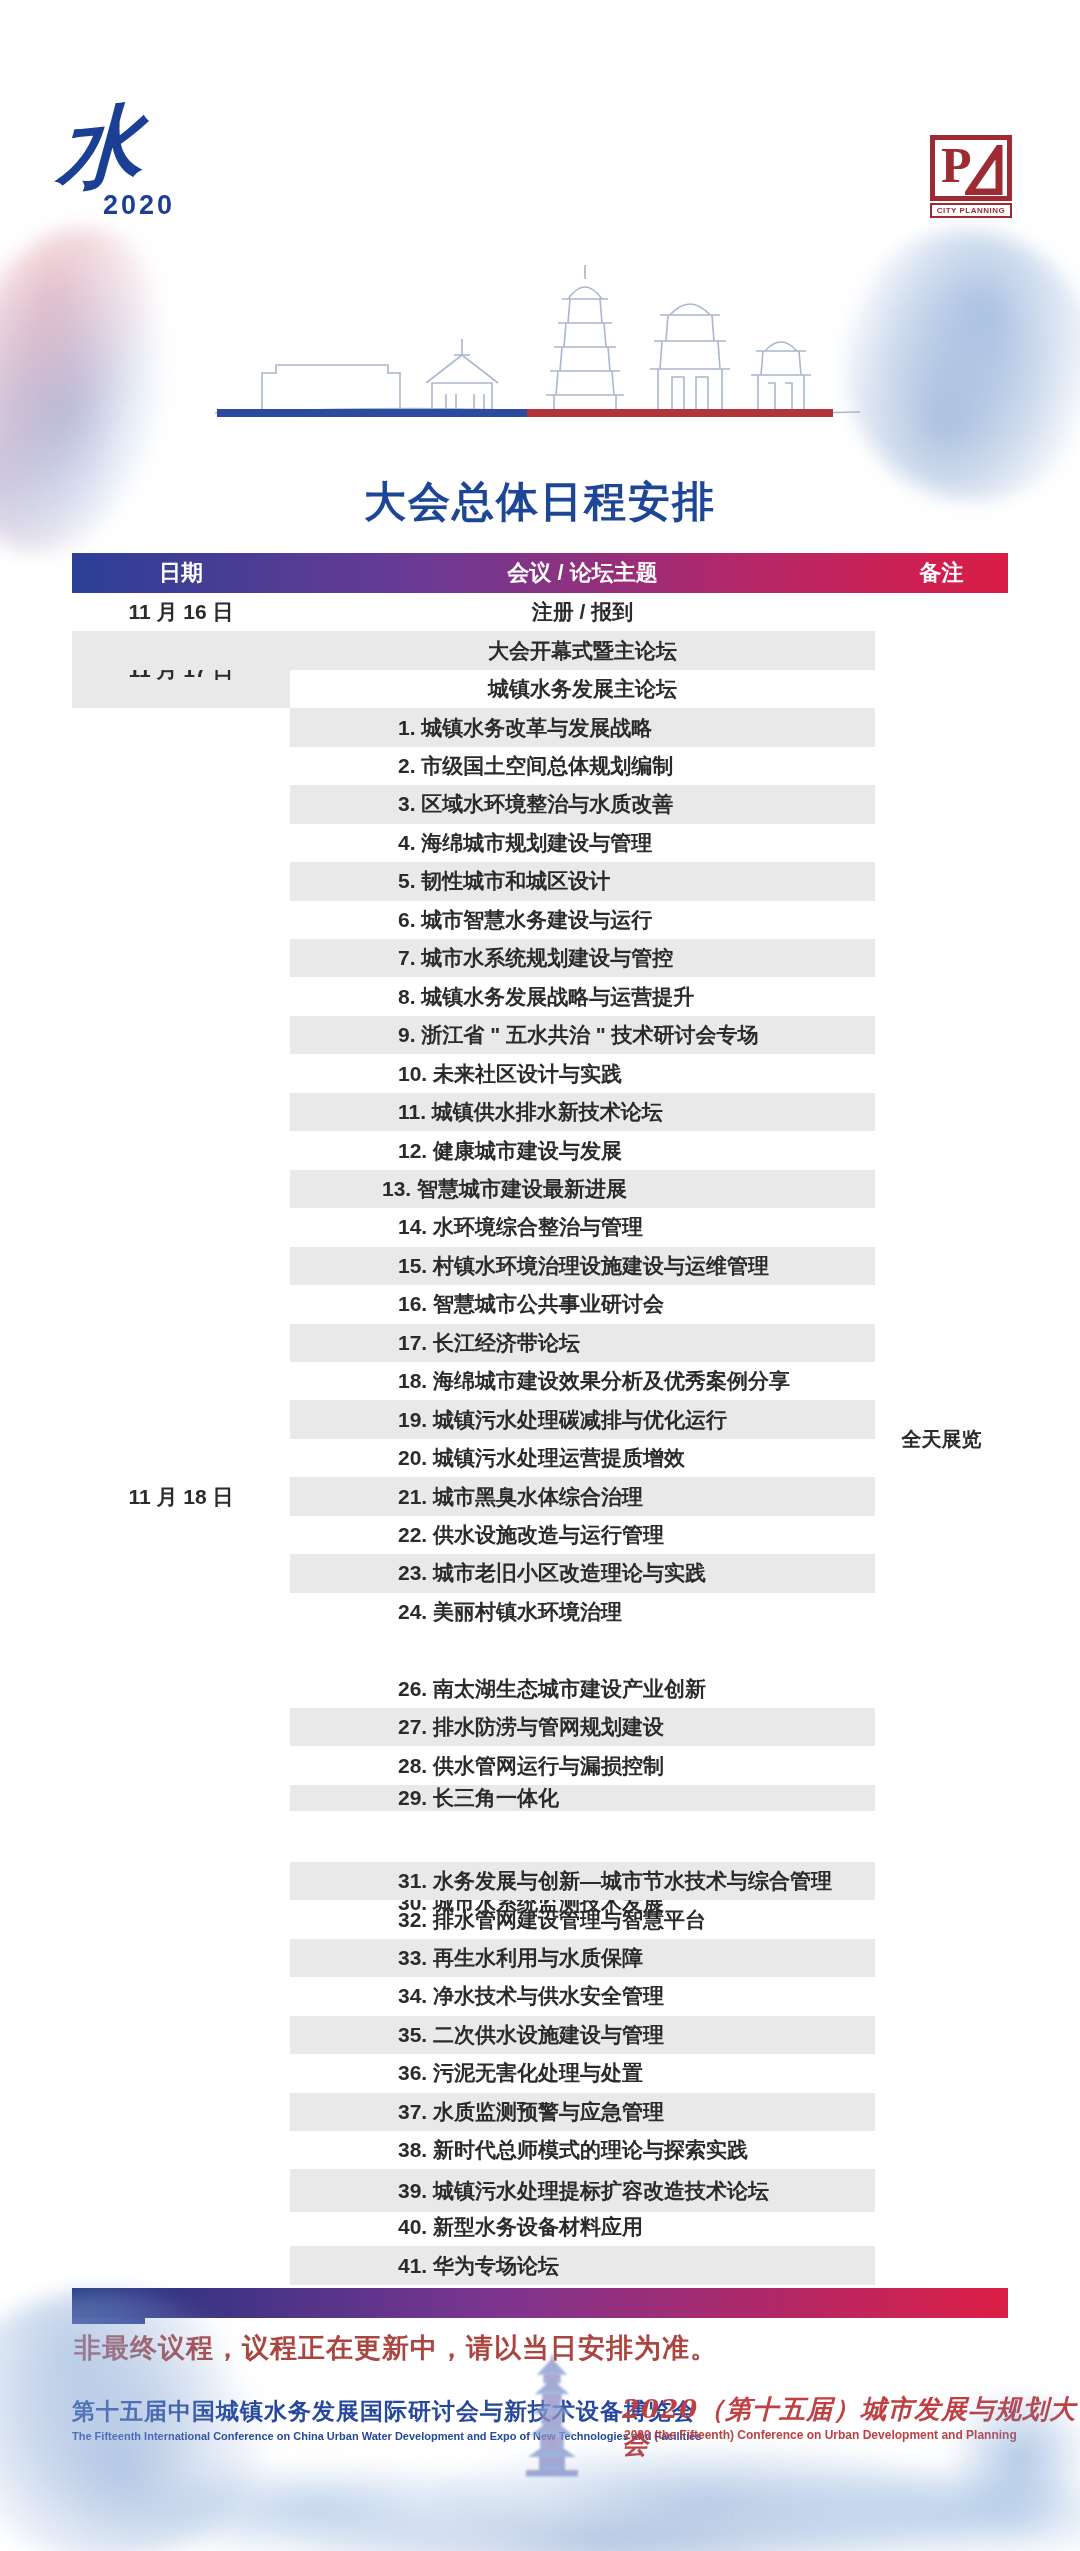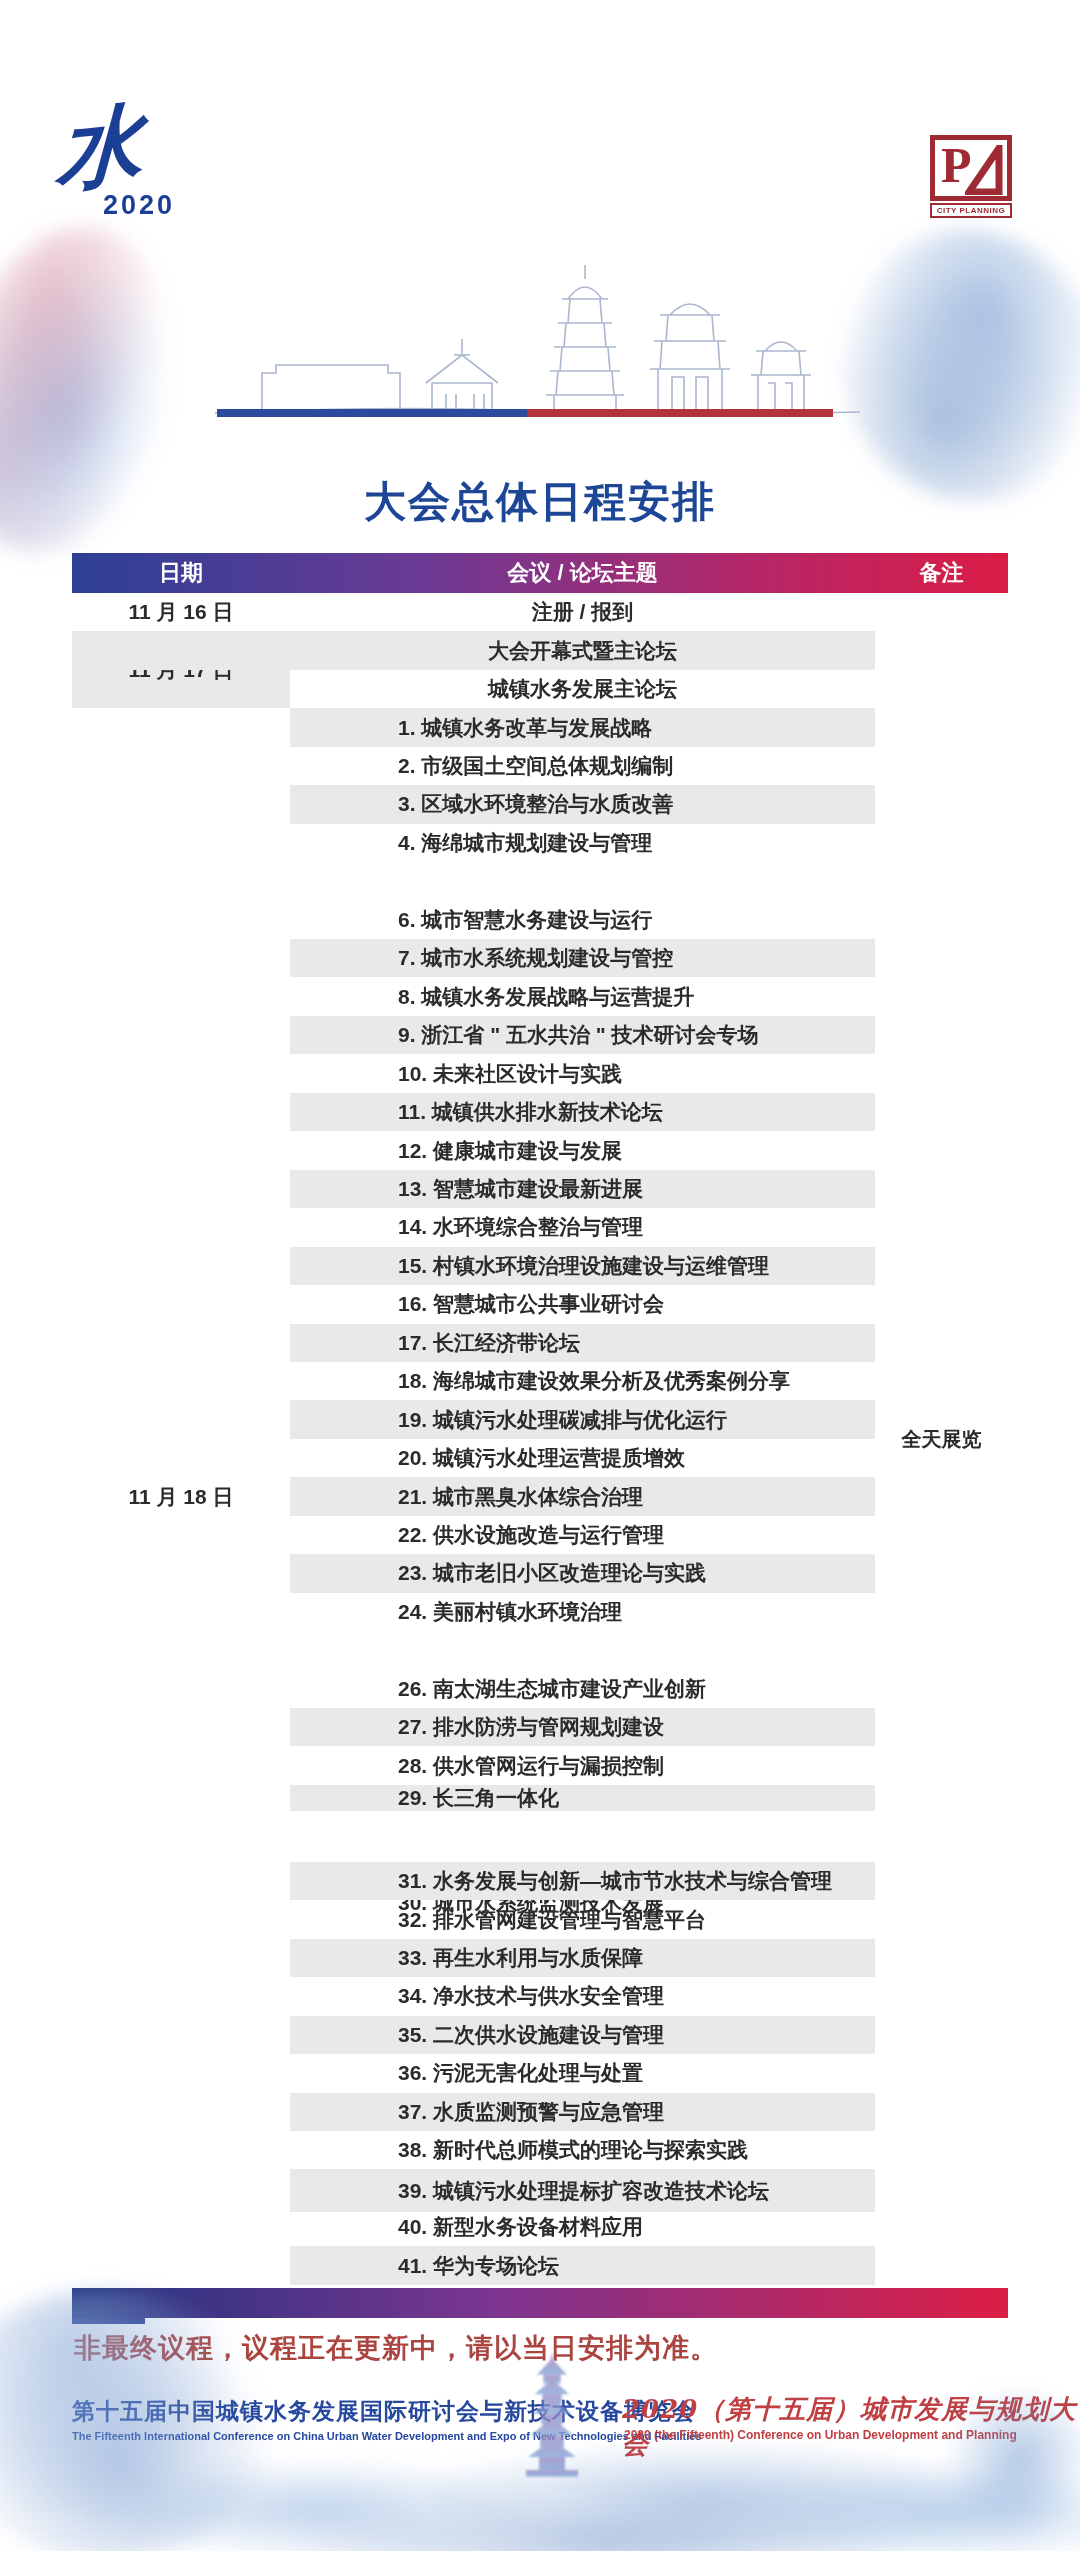--- a/index.html
+++ b/index.html
@@ -146,20 +146,23 @@
         </div>
         <div class="topic-row" style="left: 218px; width: 585px; top: 153.8px; height: 38.45px;">
           <span style="left: 108px;">2. 市级国土空间总体规划编制</span>
         </div>
         <div class="topic-row gray" style="left: 218px; width: 585px; top: 192.25px; height: 38.45px;">
           <span style="left: 108px;">3. 区域水环境整治与水质改善</span>
         </div>
         <div class="topic-row" style="left: 218px; width: 585px; top: 230.7px; height: 38.45px;">
           <span style="left: 108px;">4. 海绵城市规划建设与管理</span>
         </div>
+        <div class="topic-row gray" style="left: 218px; width: 585px; top: 269.15px; height: 38.45px;">
+          <span style="left: 108px;">5. 韧性城市和城区设计</span>
+        </div>
         <div class="topic-row" style="left: 218px; width: 585px; top: 307.6px; height: 38.45px;">
           <span style="left: 108px;">6. 城市智慧水务建设与运行</span>
         </div>
         <div class="topic-row gray" style="left: 218px; width: 585px; top: 346.05px; height: 38.45px;">
           <span style="left: 108px;">7. 城市水系统规划建设与管控</span>
         </div>
         <div class="topic-row" style="left: 218px; width: 585px; top: 384.5px; height: 38.45px;">
           <span style="left: 108px;">8. 城镇水务发展战略与运营提升</span>
         </div>
         <div class="topic-row gray" style="left: 218px; width: 585px; top: 422.95px; height: 38.45px;">
@@ -168,21 +171,21 @@
         <div class="topic-row" style="left: 218px; width: 585px; top: 461.4px; height: 38.45px;">
           <span style="left: 108px;">10. 未来社区设计与实践</span>
         </div>
         <div class="topic-row gray" style="left: 218px; width: 585px; top: 499.85px; height: 38.45px;">
           <span style="left: 108px;">11. 城镇供水排水新技术论坛</span>
         </div>
         <div class="topic-row" style="left: 218px; width: 585px; top: 538.3px; height: 38.45px;">
           <span style="left: 108px;">12. 健康城市建设与发展</span>
         </div>
         <div class="topic-row gray" style="left: 218px; width: 585px; top: 576.75px; height: 38.45px;">
-          <span style="left: 108px;">13. 智慧城市建设最新进展</span>
+          <span style="left: 92px;">13. 智慧城市建设最新进展</span>
         </div>
         <div class="topic-row" style="left: 218px; width: 585px; top: 615.2px; height: 38.45px;">
           <span style="left: 108px;">14. 水环境综合整治与管理</span>
         </div>
         <div class="topic-row gray" style="left: 218px; width: 585px; top: 653.65px; height: 38.45px;">
           <span style="left: 108px;">15. 村镇水环境治理设施建设与运维管理</span>
         </div>
         <div class="topic-row" style="left: 218px; width: 585px; top: 692.1px; height: 38.45px;">
           <span style="left: 108px;">16. 智慧城市公共事业研讨会</span>
         </div>

